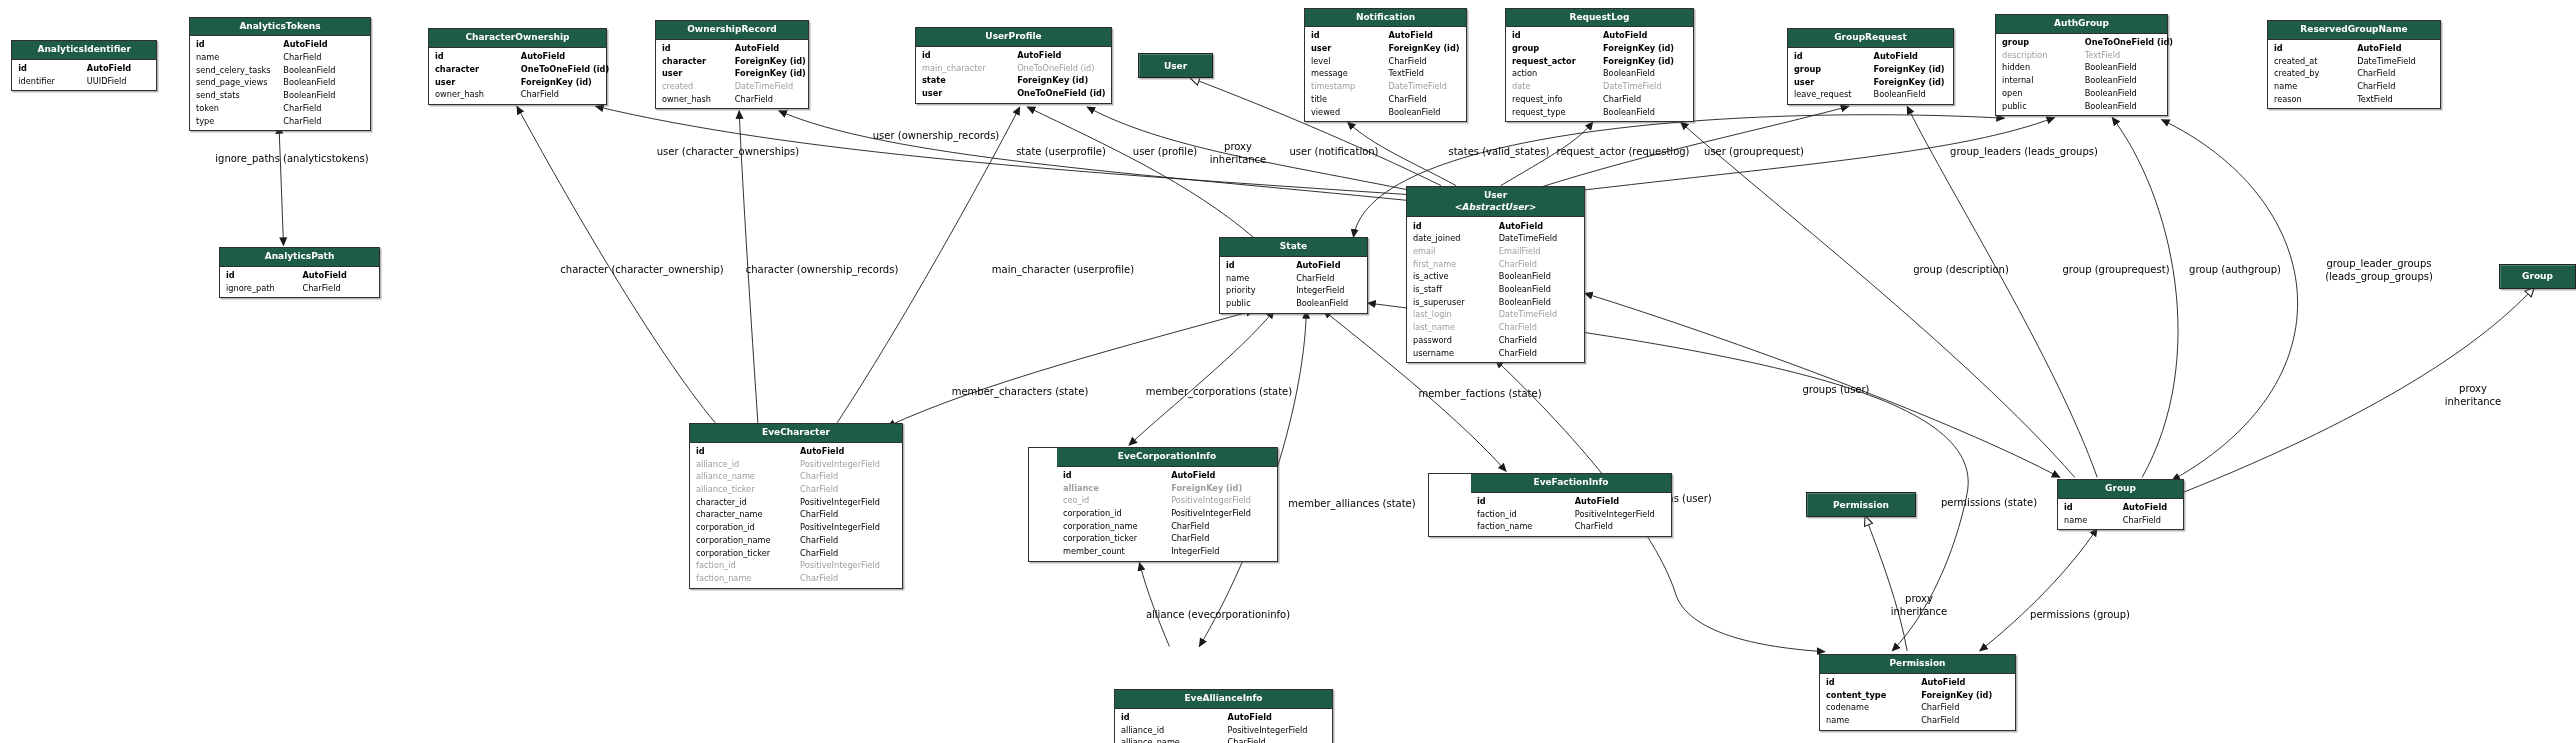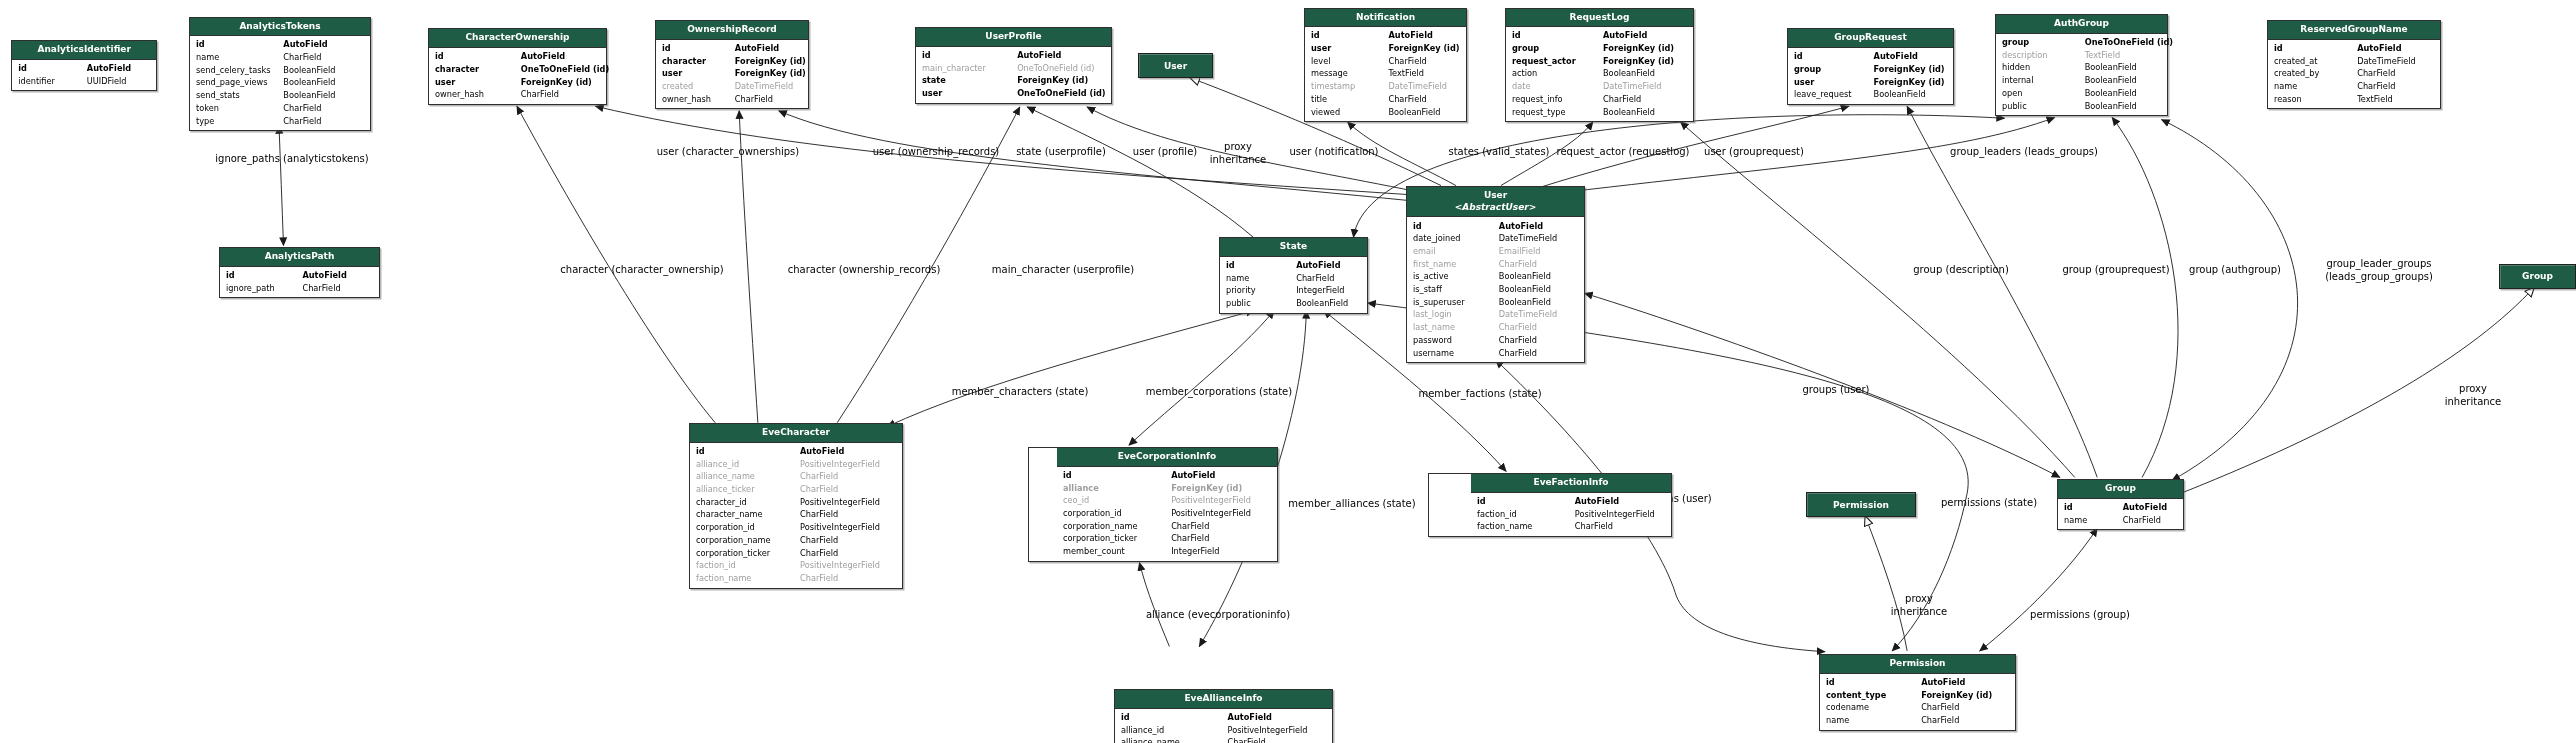--- a/index.html
+++ b/index.html
@@ -62,32 +62,32 @@
       <path d="M 2802,638 C 2745,478 2608,262 2548,142" class="edge" marker-end="url(#m-arrow)"></path>
       <path d="M 2862,638 C 2952,478 2902,262 2822,157" class="edge" marker-end="url(#m-arrow)"></path>
       <path d="M 2902,642 C 3152,502 3102,262 2888,160" class="edge" marker-start="url(#m-arrow)" marker-end="url(#m-arrow)"></path>
       <path d="M 2917,658 C 3150,565 3305,472 3386,384" class="edge" marker-end="url(#m-empty)"></path>
       <path d="M 1562,864 C 1548,830 1532,792 1522,752" class="edge" marker-end="url(#m-arrow)"></path>
       <path d="M 2548,870 C 2538,812 2512,742 2492,690" class="edge" marker-end="url(#m-empty)"></path>
       <path d="M 2802,706 C 2765,762 2705,822 2645,870" class="edge" marker-start="url(#m-arrow)" marker-end="url(#m-arrow)"></path>
     </svg>
 <div class="elabel" style="left: 292px; top: 159px;">ignore_paths (analyticstokens)</div>
     <div class="elabel" style="left: 728px; top: 152px;">user (character_ownerships)</div>
-    <div class="elabel" style="left: 936px; top: 152px; text-align: right;">user (ownership_records)</div>
+    <div class="elabel" style="left: 936px; top: 136px; text-align: right;">user (ownership_records)</div>
     <div class="elabel" style="left: 1061px; top: 152px;">state (userprofile)</div>
     <div class="elabel" style="left: 1165px; top: 152px;">user (profile)</div>
     <div class="elabel" style="left: 1238px; top: 153px;">proxy
 inheritance</div>
     <div class="elabel" style="left: 1334px; top: 152px;">user (notification)</div>
     <div class="elabel" style="left: 1499px; top: 152px;">states (valid_states)</div>
     <div class="elabel" style="left: 1623px; top: 152px;">request_actor (requestlog)</div>
     <div class="elabel" style="left: 1754px; top: 152px;">user (grouprequest)</div>
     <div class="elabel" style="left: 2024px; top: 152px;">group_leaders (leads_groups)</div>
     <div class="elabel" style="left: 642px; top: 270px;">character (character_ownership)</div>
-    <div class="elabel" style="left: 864px; top: 270px; text-align: right;">character (ownership_records)</div>
+    <div class="elabel" style="left: 822px; top: 270px; text-align: right;">character (ownership_records)</div>
     <div class="elabel" style="left: 1063px; top: 270px;">main_character (userprofile)</div>
     <div class="elabel" style="left: 1020px; top: 392px;">member_characters (state)</div>
     <div class="elabel" style="left: 1219px; top: 392px;">member_corporations (state)</div>
     <div class="elabel" style="left: 1480px; top: 394px;">member_factions (state)</div>
     <div class="elabel" style="left: 1352px; top: 504px;">member_alliances (state)</div>
     <div class="elabel" style="left: 1989px; top: 503px;">permissions (state)</div>
     <div class="elabel" style="left: 1652px; top: 499px;">user_permissions (user)</div>
     <div class="elabel" style="left: 1836px; top: 390px;">groups (user)</div>
     <div class="elabel" style="left: 1961px; top: 270px;">group (description)</div>
     <div class="elabel" style="left: 2116px; top: 270px;">group (grouprequest)</div>

